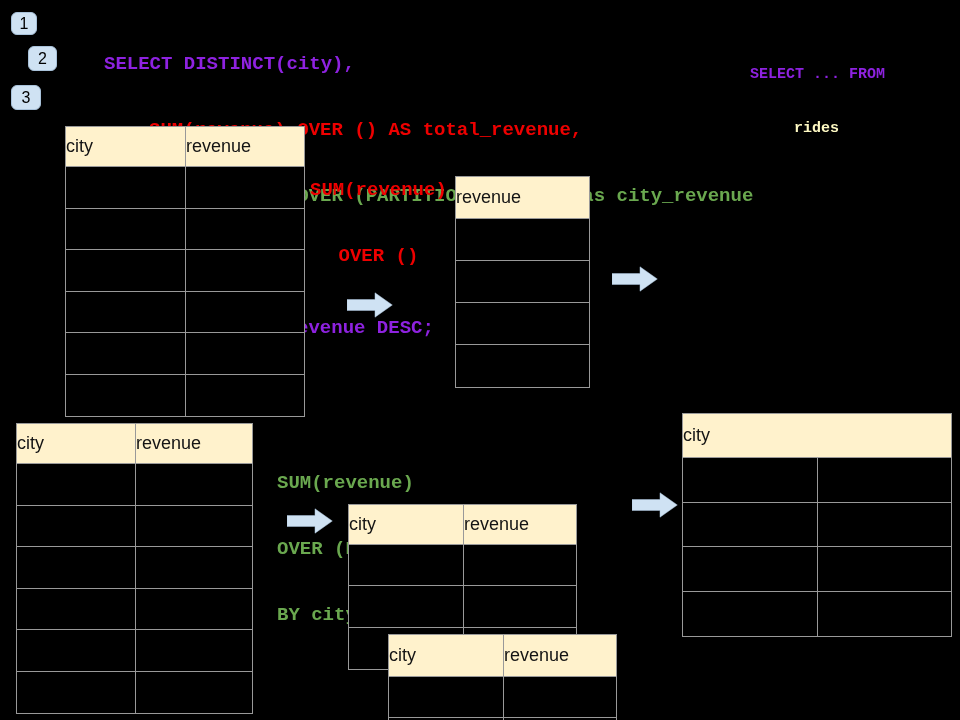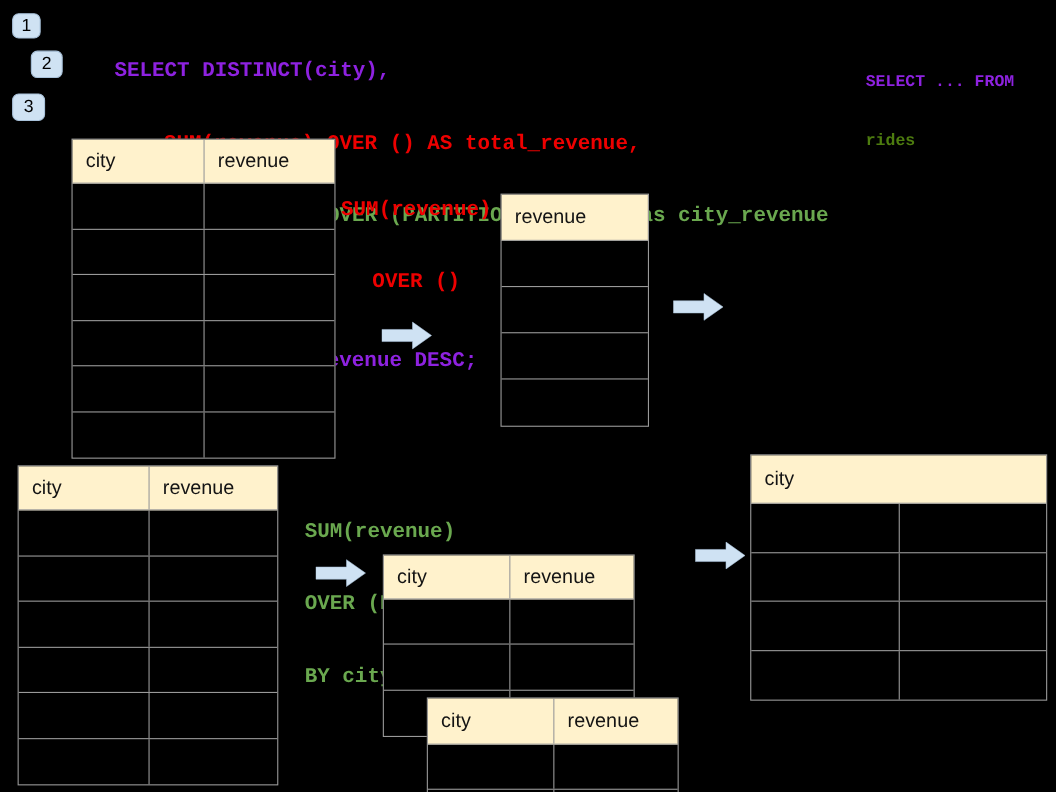--- a/index.html
+++ b/index.html
@@ -28,28 +28,28 @@
 
   
   .code{position:absolute;font:bold 19px "Liberation Mono",monospace;white-space:pre}
   .code .line{height:22px;line-height:22px}
   #sql-block{left:104px;top:9px}
   .ind-0{padding-left:0}
   .ind-1{padding-left:22px}
   .ind-2{padding-left:45px}
   #note-total{left:310px;top:135px}
   #note-partition{left:277px;top:428px}
-  #side-note{left:787px;top:31px;font:bold 15px "Liberation Mono",monospace}
+  #side-note{left:750px;top:31px;font:bold 15px "Liberation Mono",monospace}
   #side-note .line{height:20px;line-height:20px}
 
   
   .dtable{position:absolute;background:#000;border:1px solid var(--border)}
   .dtable .thead{display:flex;background:var(--headbg);border-bottom:1px solid var(--border);height:var(--hh)}
   .dtable .th{
-    display:flex;align-items:center;padding-left:12px;
+    display:flex;align-items:center;
     font:18px "Liberation Sans",sans-serif;color:#141414;
     border-right:1px solid var(--border);flex:1;overflow:hidden
   }
   .dtable .th:last-child{border-right:none}
   .dtable .trow{display:flex;height:var(--rh);border-bottom:1px solid var(--border)}
   .dtable .trow:last-child{border-bottom:none}
   .dtable .td{border-right:1px solid var(--border);flex:1}
   .dtable .td:last-child{border-right:none}
   .dtable .c0{flex:none;width:var(--c0)}
 
@@ -80,21 +80,21 @@
 <div class="code" id="sql-block">
   <div class="line ind-0" style="color: rgb(142, 34, 224);">SELECT DISTINCT(city),</div>
   <div class="line ind-2" style="color: rgb(238, 0, 0);">SUM(revenue) OVER () AS total_revenue,</div>
   <div class="line ind-2" style="color: rgb(106, 168, 79);">SUM(revenue) OVER (PARTITION BY city) as city_revenue</div>
   <div class="line ind-1" style="color: rgb(142, 34, 224);">FROM rides</div>
   <div class="line ind-1" style="color: rgb(142, 34, 224);">ORDER by city_revenue DESC;</div>
 </div>
 
 <div class="code" id="side-note">
   <div class="line" style="color: rgb(142, 34, 224);">SELECT ... FROM</div>
-  <div class="line" style="color: #4d7c0f;">rides</div>
+  <div class="line" style="color: #fef9c3; margin-left: 44px;">rides</div>
 </div>
 
 <div class="code" id="note-total">
   <div class="line" style="color: rgb(238, 0, 0);">SUM(revenue)</div>
   <div class="line" style="color: rgb(238, 0, 0); text-align: center;">OVER ()</div>
 </div>
 
 <div class="code" id="note-partition">
   <div class="line" style="color: rgb(106, 168, 79);">SUM(revenue)</div>
   <div class="line" style="color: rgb(106, 168, 79);">OVER (PARTITION</div>

